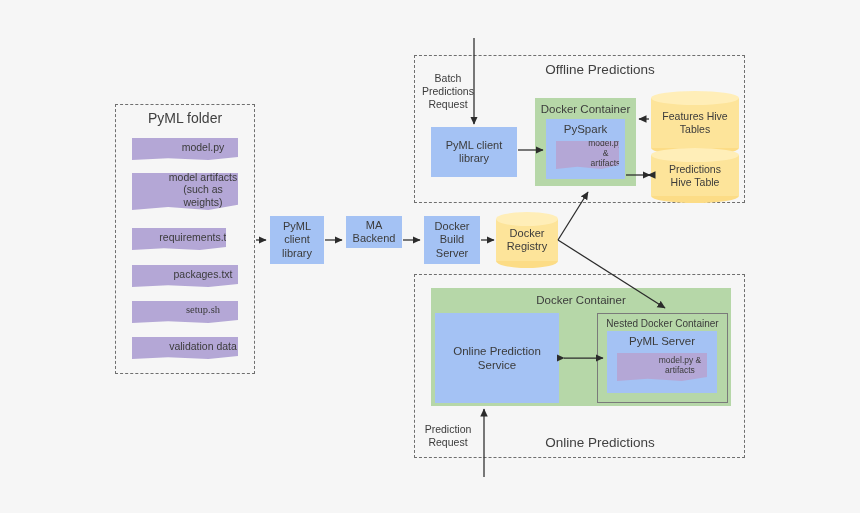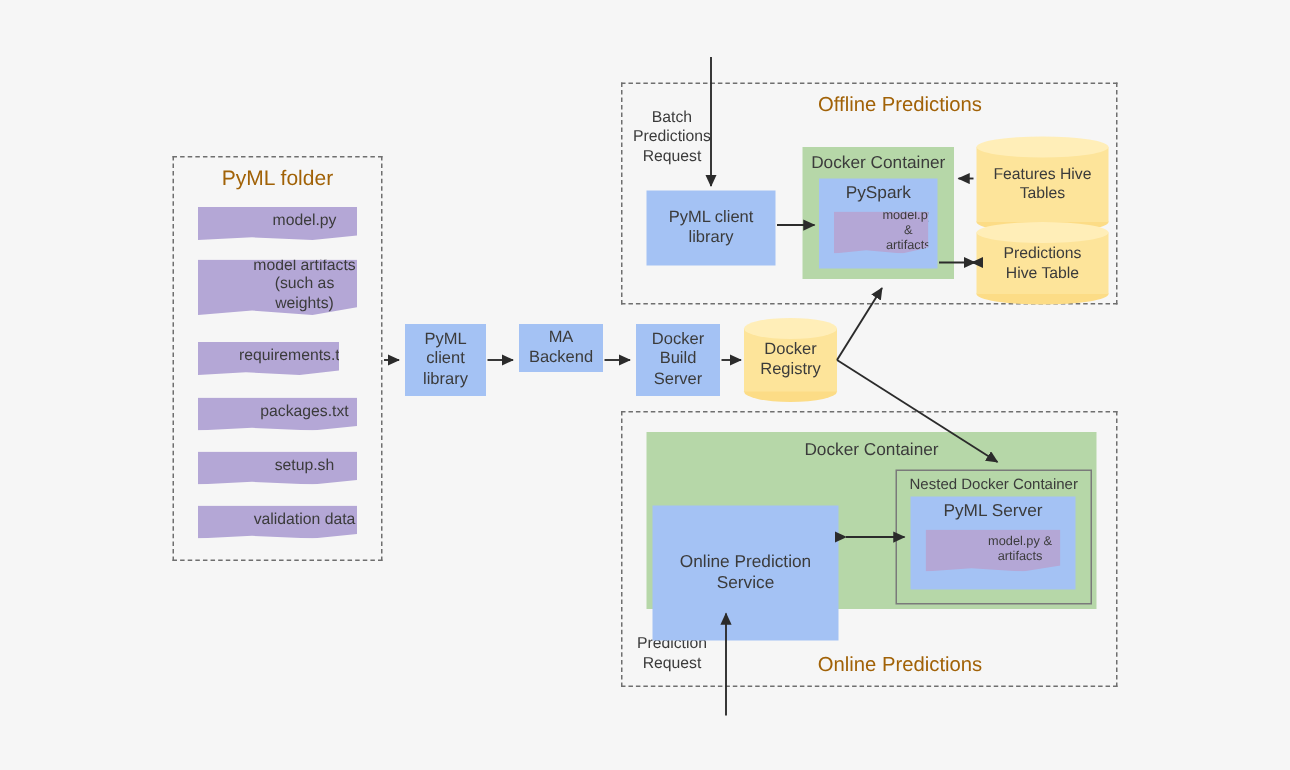--- a/index.html
+++ b/index.html
@@ -18,21 +18,21 @@
 
   
   .dash-region{
     border:1.4px dashed #6f6f6f;
     background:transparent;
   }
   .region-title{
     position:absolute;
     text-align:center;
     font-size:13.5px;
-    color:#a16207;
+    color:#404040;
     white-space:nowrap;
   }
 
   
   .node{
     position:absolute;
     box-sizing:border-box;
     display:flex;
     align-items:center;
     justify-content:center;
@@ -105,21 +105,21 @@
   <div class="chip" style="left:132px;top:173px;width:106px;height:37px;font-size:10.5px;">
     <span>model artifacts
 (such as weights)</span>
   </div>
   <div class="chip" style="left:132px;top:228px;width:94px;height:22px;font-size:10.5px;">
     <span>requirements.txt</span>
   </div>
   <div class="chip" style="left:132px;top:265px;width:106px;height:22px;font-size:10.5px;">
     <span>packages.txt</span>
   </div>
-  <div class="chip" style="left:132px;top:301px;width:106px;height:22px;font-size:10.5px;">
+  <div class="chip" style="left:132px;top:301px;width:106px;height:22px;font-size:10.5px;font-family:Liberation Serif, serif;">
     <span>setup.sh</span>
   </div>
   <div class="chip" style="left:132px;top:337px;width:106px;height:22px;font-size:10.5px;">
     <span>validation data</span>
   </div>
 
   <div class="node blue" style="left:270px;top:216px;width:54px;height:48px;font-size:11px;">PyML
 client
 library</div>
 
@@ -176,21 +176,21 @@
 
   <div class="abs dash-region" style="left:414px;top:274px;width:331px;height:184px;"></div>
   <div class="region-title" style="left:470px;top:435px;width:260px;">Online Predictions</div>
 
   <div class="txt-lbl" style="left:418px;top:423px;width:60px;font-size:10.5px;">Prediction
 Request</div>
 
   <div class="node green" style="left:431px;top:288px;width:300px;height:118px;">
     <div class="container-label" style="top:5px;">Docker Container</div>
   </div>
-  <div class="node blue" style="left:435px;top:313px;width:124px;height:90px;font-size:11.5px;margin-top:24px;">Online Prediction
+  <div class="node blue" style="left:435px;top:313px;width:124px;height:90px;font-size:11.5px;">Online Prediction
 Service</div>
 
   <div class="node nested" style="left:597px;top:313px;width:131px;height:90px;">
     <div class="container-label" style="top:4px;font-size:10px;">Nested Docker Container</div>
   </div>
   <div class="node blue" style="left:607px;top:331px;width:110px;height:62px;">
     <div class="container-label" style="top:3px;font-size:11.5px;">PyML Server</div>
   </div>
   <div class="chip" style="left:617px;top:353px;width:90px;height:28px;font-size:8.5px;">
     <span>model.py &amp;

